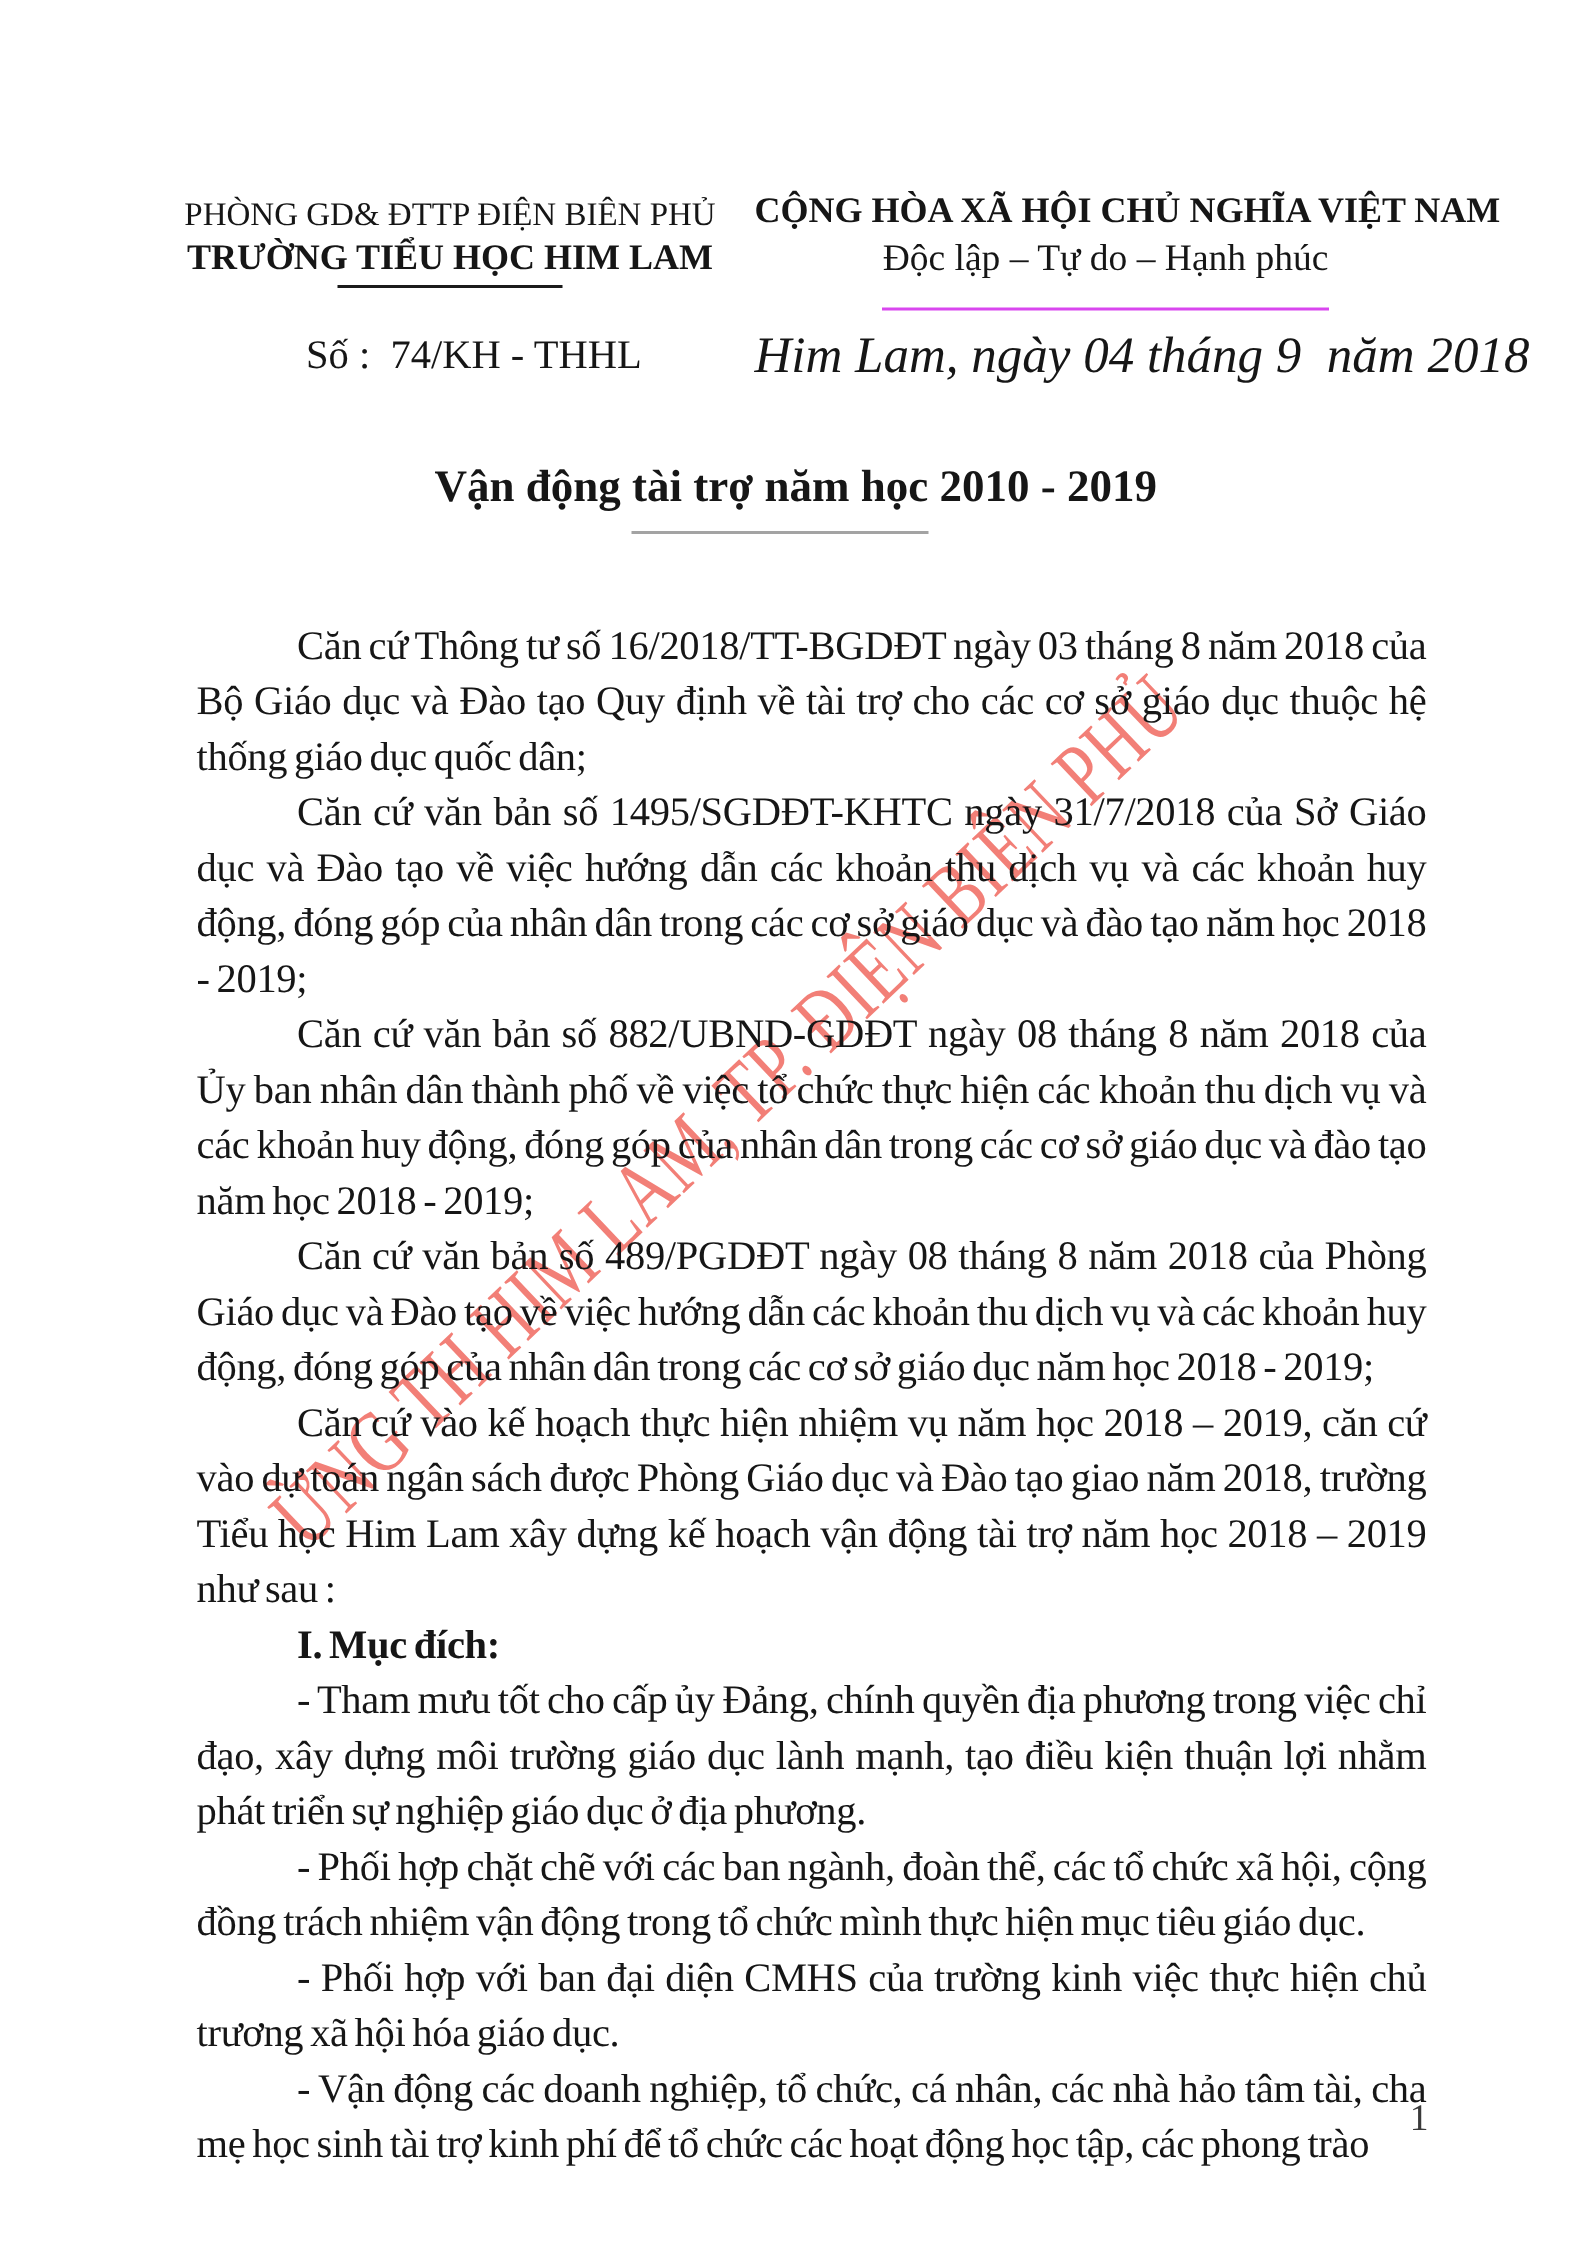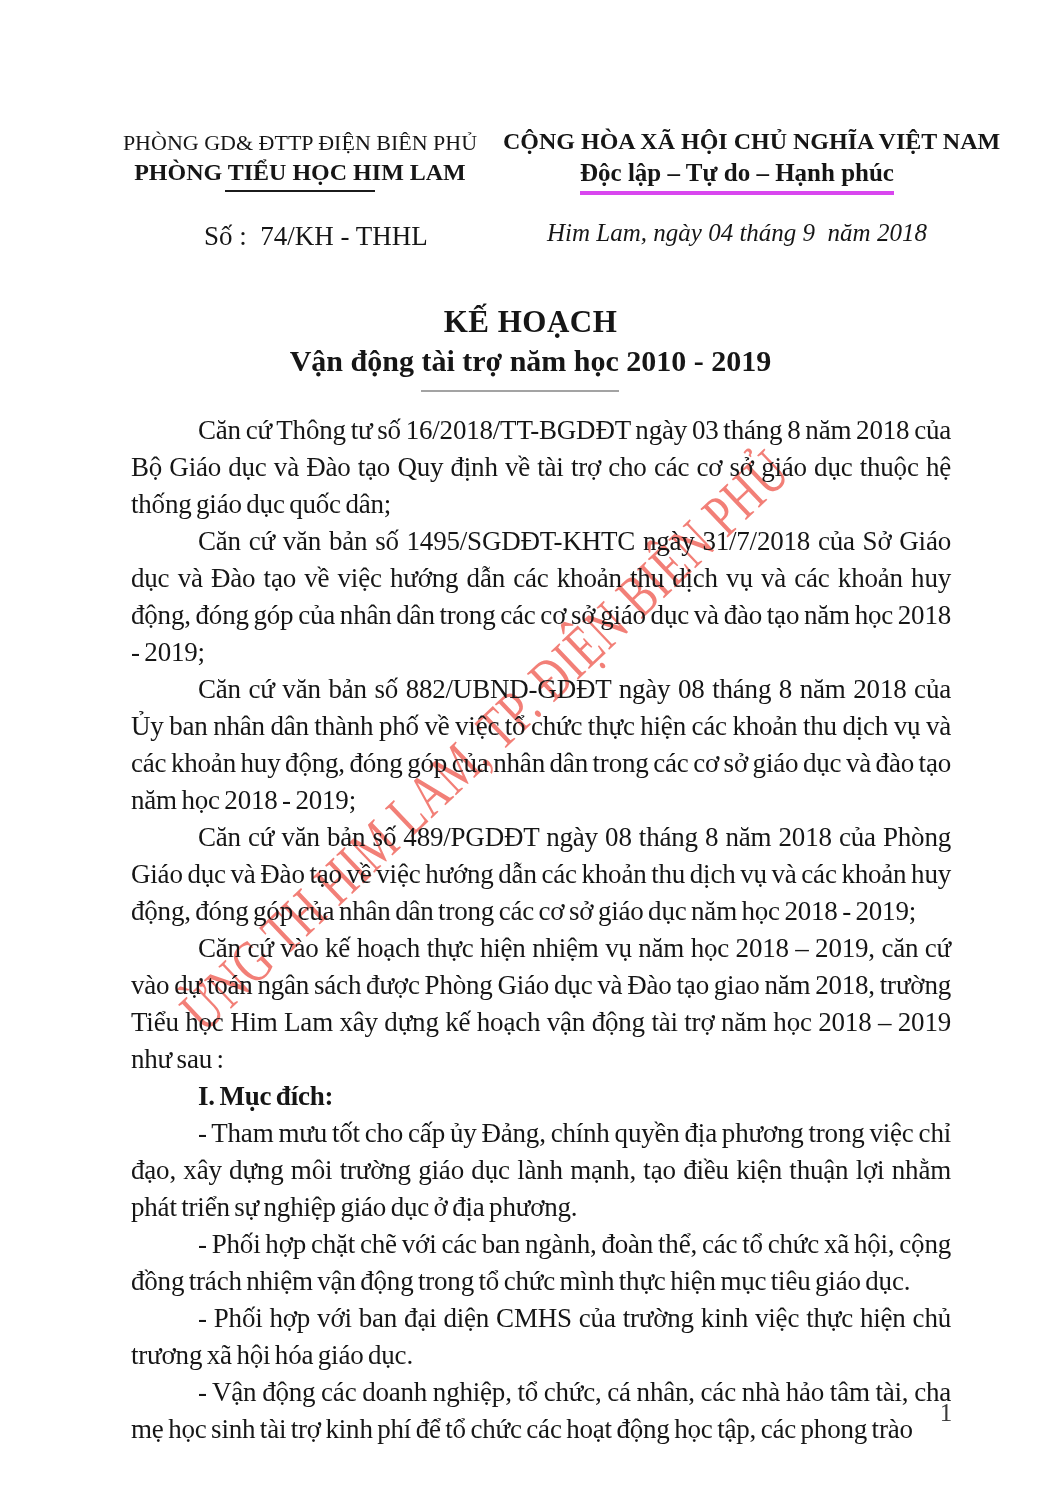--- a/index.html
+++ b/index.html
@@ -23,24 +23,24 @@
   .content { position:absolute; inset:0; z-index:1; }
 
   .header-left { position:absolute; left:116px; top:130px; width:368px; text-align:center; }
   .hl1 { font-size:22px; white-space:nowrap; }
   .hl2 { font-size:24px; font-weight:bold; margin-top:3px; white-space:nowrap; }
   .hl-underline { width:150px; border-top:2px solid #1b1b1b; margin:4px auto 0; }
 
   .header-right { position:absolute; left:503px; top:128px; width:468px; text-align:center; }
   .hr1 { font-size:24px; font-weight:bold; white-space:nowrap; }
   .hr2 { margin-top:4px; }
-  .hr2-inner { display:inline-block; font-size:25px; font-weight:bold; border-bottom:4px solid #d946ef; padding-bottom:4px; }
+  .hr2-inner { display:inline-block; font-size:25px; font-weight:normal; border-bottom:2px solid #d946ef; padding-bottom:18px; }
 
   .doc-number { position:absolute; left:204px; top:221px; font-size:27px; }
-  .place-date { position:absolute; left:503px; top:219px; width:468px; text-align:center; font-style:italic; font-size:25px; white-space:nowrap; }
+  .place-date { position:absolute; left:503px; top:219px; width:468px; text-align:center; font-style:italic; font-size:34px; white-space:nowrap; }
 
   .title-block { position:absolute; left:0; top:304px; width:100%; text-align:center; }
   .title1 { font-size:31px; font-weight:bold; letter-spacing:0.5px; }
   .title2 { font-size:30px; font-weight:bold; margin-top:4px; }
   .title2 .u { display:inline-block; border-bottom:2px solid #a3a3a3; padding-bottom:12px; }
 
   .body {
     position:absolute; left:131px; top:412px; width:820px;
     font-size:27px; line-height:37px; text-align:justify;
     letter-spacing:-0.2px; word-spacing:-2px;
@@ -54,36 +54,35 @@
 <body>
 
 <div class="page">
 
   <div class="watermark">ỪNG TH HIM LAM, TP. ĐIỆN BIÊN PHỦ</div>
 
   <div class="content">
 
     <div class="header-left">
       <div class="hl1">PHÒNG GD&amp; ĐTTP ĐIỆN BIÊN PHỦ</div>
-      <div class="hl2">PHÒNG TIỂU HỌC HIM LAM</div>
+      <div class="hl2">TRƯỜNG TIỂU HỌC HIM LAM</div>
       <div class="hl-underline"></div>
     </div>
 
     <div class="header-right">
       <div class="hr1">CỘNG HÒA XÃ HỘI CHỦ NGHĨA VIỆT NAM</div>
       <div class="hr2">
         <span class="hr2-inner">Độc lập – Tự do – Hạnh phúc</span>
       </div>
     </div>
 
     <div class="doc-number">Số : &nbsp;74/KH - THHL</div>
     <div class="place-date">Him Lam, ngày 04 tháng 9 &nbsp;năm 2018</div>
 
     <div class="title-block">
-      <div class="title1">KẾ HOẠCH</div>
       <div class="title2"><span>Vận động </span><span class="u">tài trợ năm học</span><span> 2010 - 2019</span></div>
     </div>
 
     <div class="body">
       <p>Căn cứ Thông tư số 16/2018/TT-BGDĐT ngày 03 tháng 8 năm 2018 của Bộ Giáo dục và Đào tạo Quy định về tài trợ cho các cơ sở giáo dục thuộc hệ thống giáo dục quốc dân;</p>
       <p>Căn cứ văn bản số 1495/SGDĐT-KHTC ngày 31/7/2018 của Sở Giáo dục và Đào tạo về việc hướng dẫn các khoản thu dịch vụ và các khoản huy động, đóng góp của nhân dân trong các cơ sở giáo dục và đào tạo năm học 2018 - 2019;</p>
       <p>Căn cứ văn bản số 882/UBND-GDĐT ngày 08 tháng 8 năm 2018 của Ủy ban nhân dân thành phố về việc tổ chức thực hiện các khoản thu dịch vụ và các khoản huy động, đóng góp của nhân dân trong các cơ sở giáo dục và đào tạo năm học 2018 - 2019;</p>
       <p>Căn cứ văn bản số 489/PGDĐT ngày 08 tháng 8 năm 2018 của Phòng Giáo dục và Đào tạo về việc hướng dẫn các khoản thu dịch vụ và các khoản huy động, đóng góp của nhân dân trong các cơ sở giáo dục năm học 2018 - 2019;</p>
       <p>Căn cứ vào kế hoạch thực hiện nhiệm vụ năm học 2018 – 2019, căn cứ vào dự toán ngân sách được Phòng Giáo dục và Đào tạo giao năm 2018, trường Tiểu học Him Lam xây dựng kế hoạch vận động tài trợ năm học 2018 – 2019 như sau :</p>
       <p class="heading">I. Mục đích:</p>

